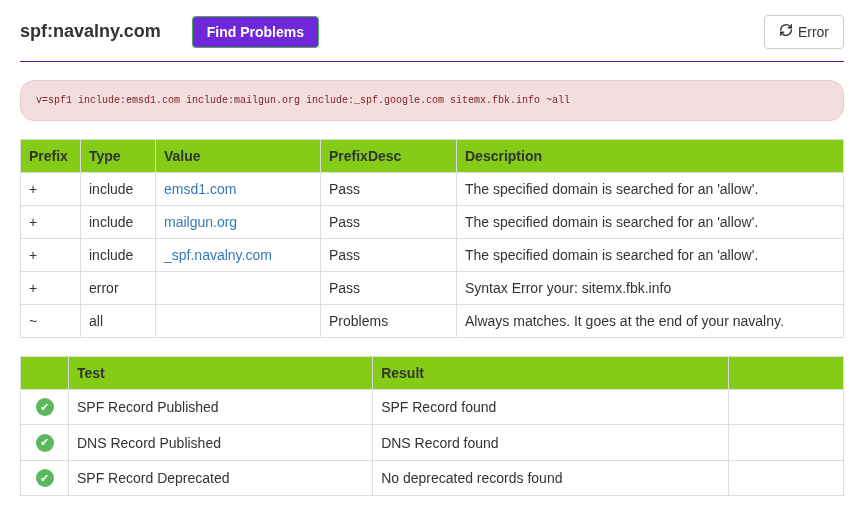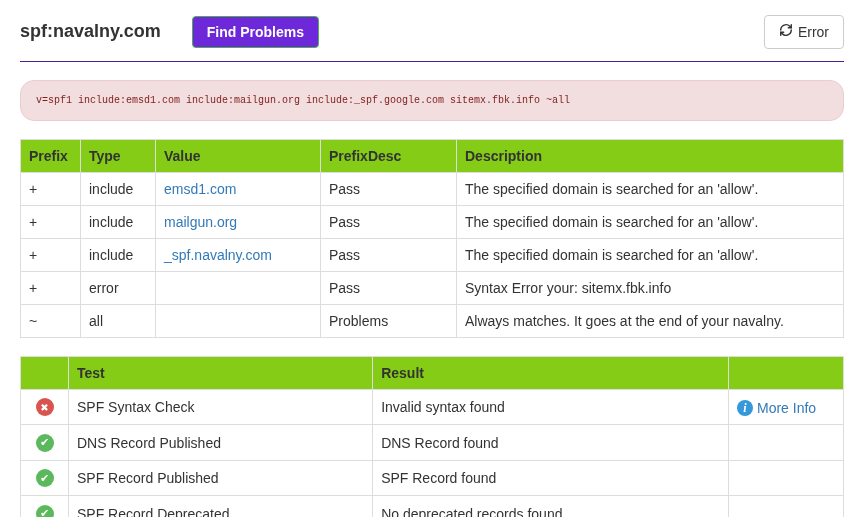--- a/index.html
+++ b/index.html
@@ -186,48 +186,37 @@
   <thead>
     <tr>
       <th class="col-icon"></th>
       <th>Test</th>
       <th>Result</th>
       <th class="col-action"></th>
     </tr>
   </thead>
   <tbody id="test-tbody">
       <tr>
-        <td class="col-icon"><span class="icon-circle icon-err">
-            <span class="icon-x"></span>
+        <td class="col-icon"><span class="icon-circle icon-ok">
+            <span class="icon-check"></span>
           </span></td>
-        <td>SPF Syntax Check</td>
-        <td>Invalid syntax found</td>
-        <td class="col-action"><a href="#" class="more-info">
-            <span class="icon-info">i</span>
-            <span>More Info</span>
-          </a></td>
+        <td>SPF Record Published</td>
+        <td>SPF Record found</td>
+        <td class="col-action"></td>
       </tr>
       <tr>
         <td class="col-icon"><span class="icon-circle icon-ok">
             <span class="icon-check"></span>
           </span></td>
         <td>DNS Record Published</td>
         <td>DNS Record found</td>
         <td class="col-action"></td>
       </tr>
       <tr>
         <td class="col-icon"><span class="icon-circle icon-ok">
             <span class="icon-check"></span>
           </span></td>
-        <td>SPF Record Published</td>
-        <td>SPF Record found</td>
-        <td class="col-action"></td>
-      </tr>
-      <tr>
-        <td class="col-icon"><span class="icon-circle icon-ok">
-            <span class="icon-check"></span>
-          </span></td>
         <td>SPF Record Deprecated</td>
         <td>No deprecated records found</td>
         <td class="col-action"></td>
       </tr>
     </tbody>
 </table>
 
 </body></html>

